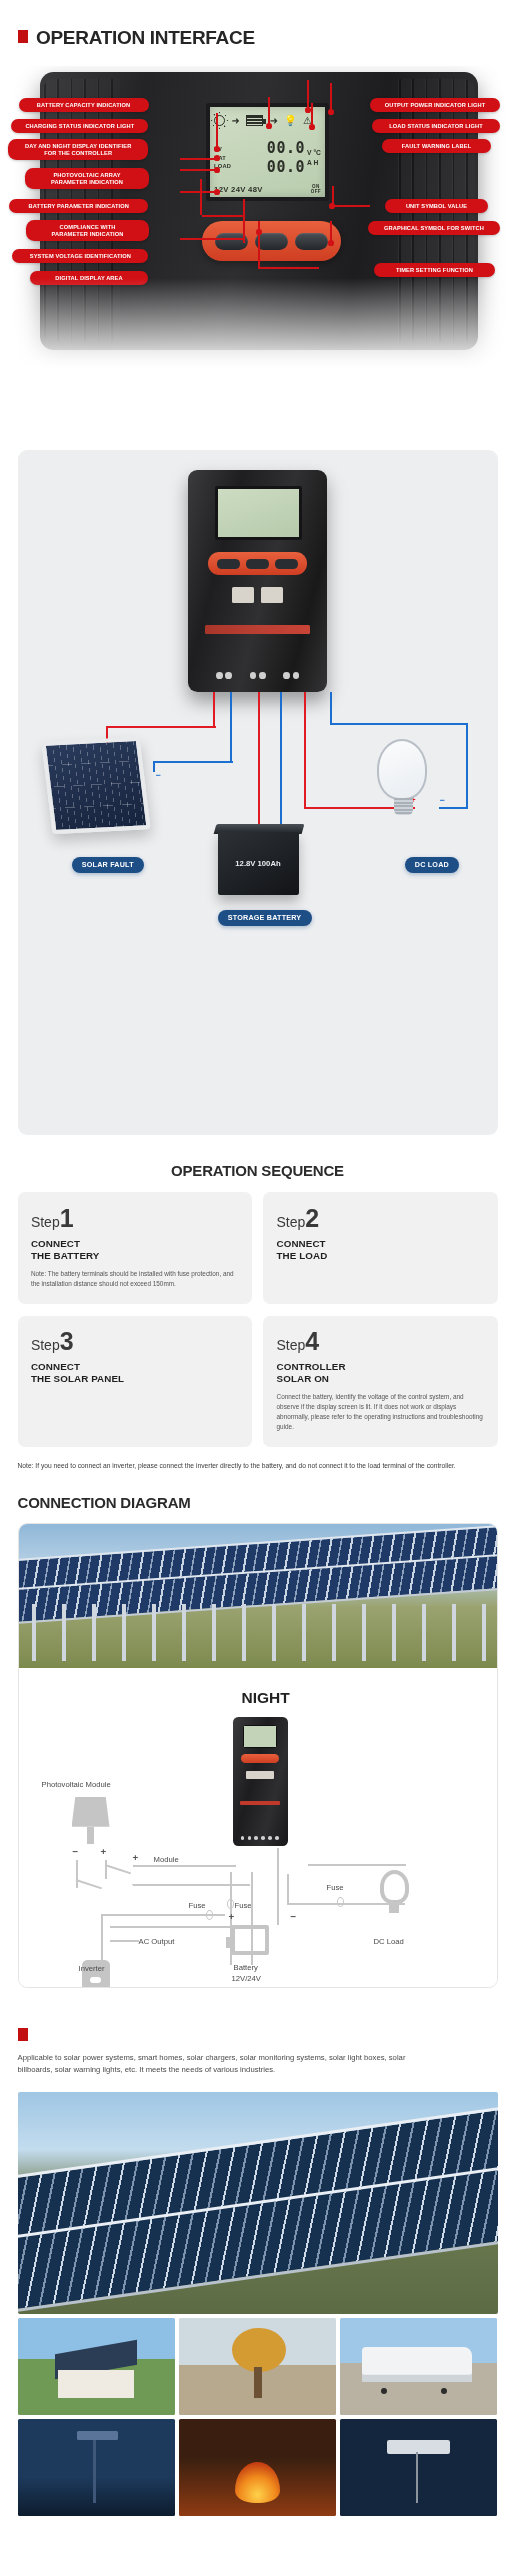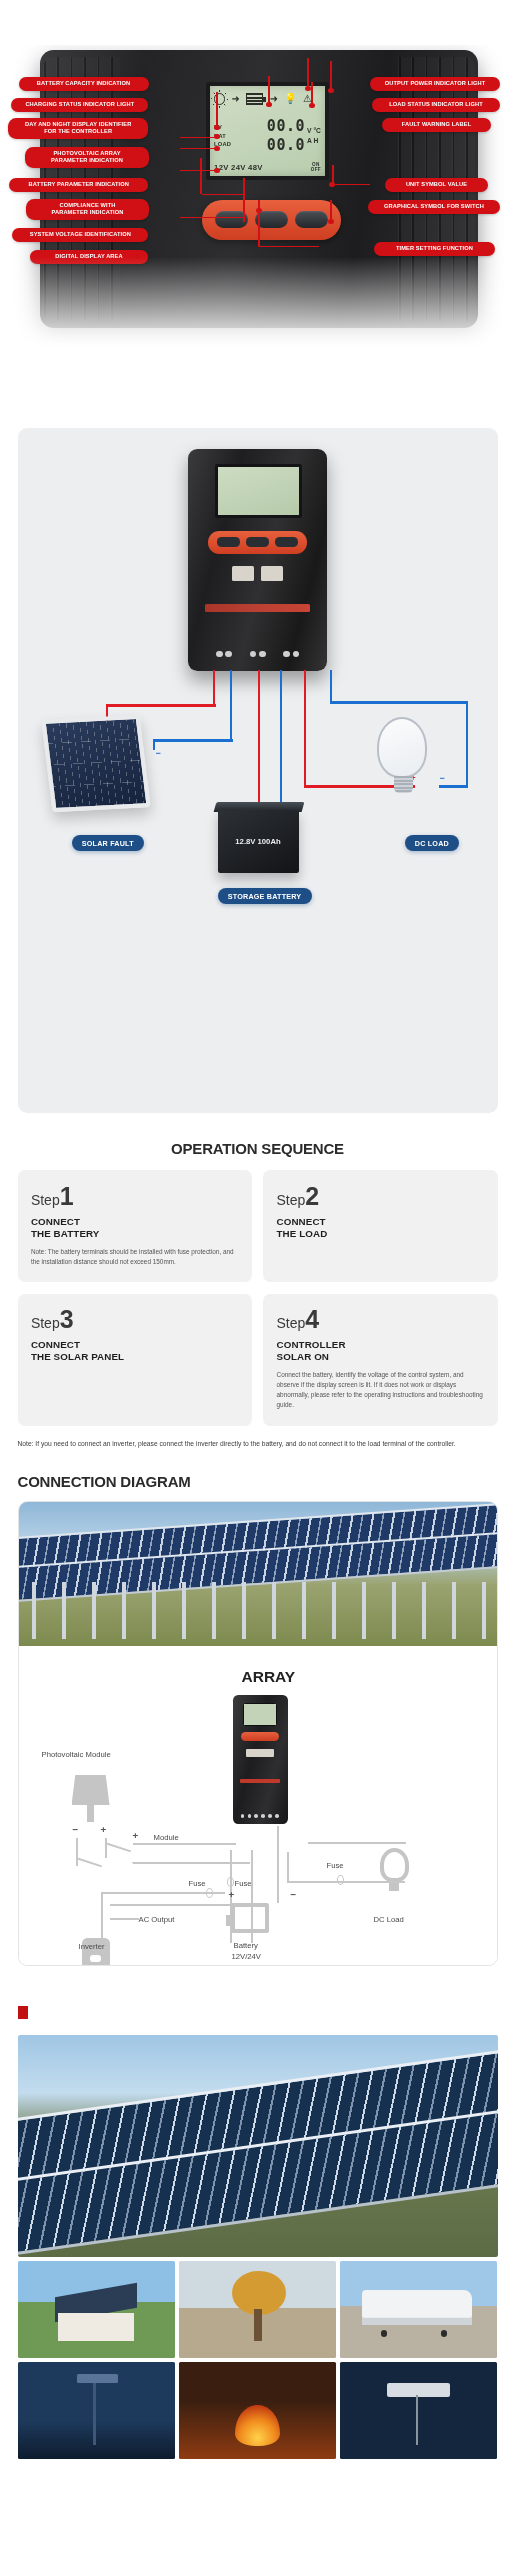--- a/index.html
+++ b/index.html
@@ -460,20 +460,24 @@
   .ag-light { background: linear-gradient(180deg,#13263d 0 100%); }
   .ag-light .lamp { position:absolute; left:30%; top:22%; width:40%; height:14%; background:#d7dde3; border-radius:2.1px; }
   .ag-light .pole2 { position:absolute; left:48%; top:34%; width:2.6px; height:52%; background:#8b949d; }
 </style>
 </head>
 <body>
 
 <div class="page">
 
   <section id="operation-interface">
+    <div class="sec-head">
+      <span class="sec-bullet"></span>
+      <h2 class="sec-title">OPERATION INTERFACE</h2>
+    </div>
 
     <div class="oi-stage">
       <div class="oi-device"></div>
 
       <div class="oi-screen">
         <div class="lcd-row1">
           <span class="lcd-sun"></span>
           <span class="lcd-arrow">➜</span>
           <span class="lcd-batt"></span>
           <span class="lcd-arrow">➜</span>
@@ -681,38 +685,38 @@
     <h3 class="cd-title">CONNECTION DIAGRAM</h3>
 
     <div class="cd-card">
       <div class="cd-photo">
         <div class="row" style="top:18.5px;"></div>
         <div class="row" style="top:47px;"></div>
         <div class="legs" style="top:80px;"></div>
       </div>
 
       <div class="cd-diagram">
-        <div class="cd-label big" style="left:223px;top:21.6px;">ARRAY</div>
+        <div class="cd-label big" style="left:223px;top:21.6px;">NIGHT</div>
 
         <div class="cd-ctrl">
           <div class="scr"></div>
           <div class="pad"></div>
           <div class="usb"></div>
           <div class="strip"></div>
           <div class="dots">
             <i></i>
               <i></i>
               <i></i>
               <i></i>
               <i></i>
               <i></i>
           </div>
         </div>
 
-        <div class="cd-label" style="left:23px;top:104px;">Photovoltaic Module</div>
+        <div class="cd-label" style="left:23px;top:112px;">Photovoltaic Module</div>
         <div class="ico-pv" style="left:53px;top:129px;">
           <div class="p"></div>
             <div class="stand"></div>
         </div>
         <span class="sgn" style="left:54px;top:178px;">−</span>
         <span class="sgn" style="left:82px;top:178px;">+</span>
 
         <div class="cd-label" style="left:135px;top:187px;">Module</div>
         <span class="sgn" style="left:114px;top:184px;">+</span>
         <span class="sgn" style="left:114px;top:211px;">−</span>
@@ -762,20 +766,21 @@
         <div class="cd-label" style="left:215px;top:295px;">Battery</div>
         <div class="cd-label" style="left:213px;top:306px;">12V/24V</div>
       </div>
     </div>
   </section>
 
   <section id="efficient-stable">
     <div class="sec-head">
       <span class="sec-bullet"></span>
     </div>
+    <p class="eff-body">Applicable to solar power systems, smart homes, solar chargers, solar monitoring systems, solar light boxes, solar billboards, solar warning lights, etc. It meets the needs of various industries.</p>
 
     <div class="app-gallery">
       <div class="ag-hero">
         <div class="panel" style="top:49px;"></div>
         <div class="panel" style="top:109px;"></div>
       </div>
       <div class="ag-row">
         <div class="ag-cell ag-house">
           <div class="roof"></div>
             <div class="wall"></div>

